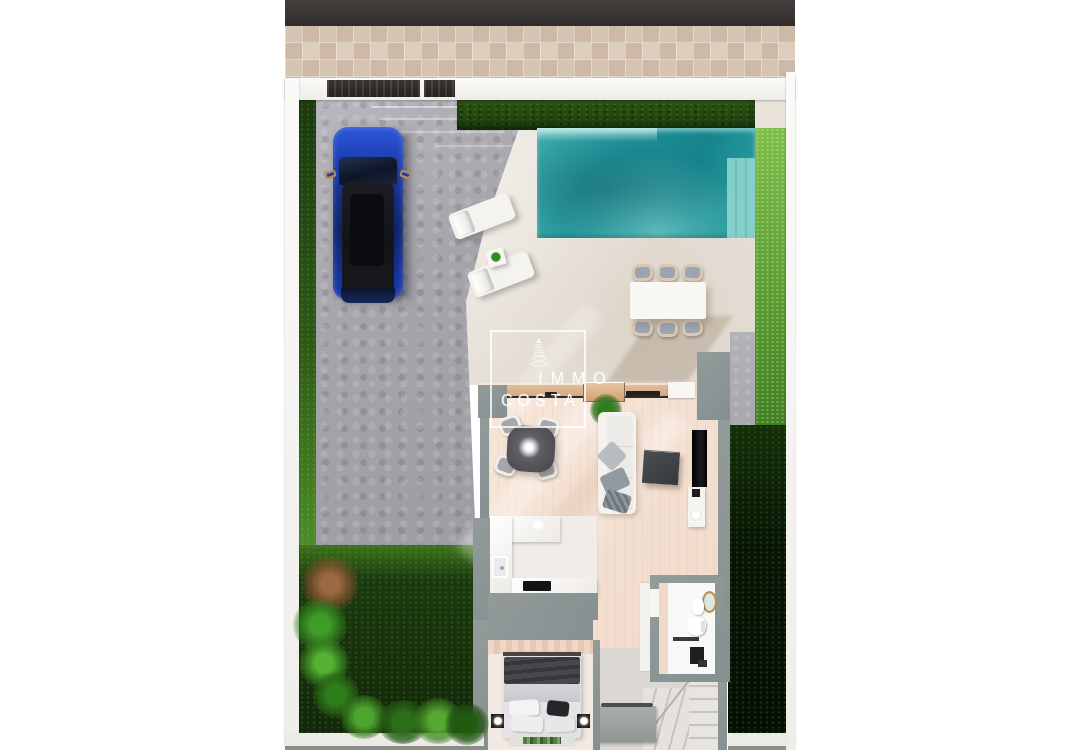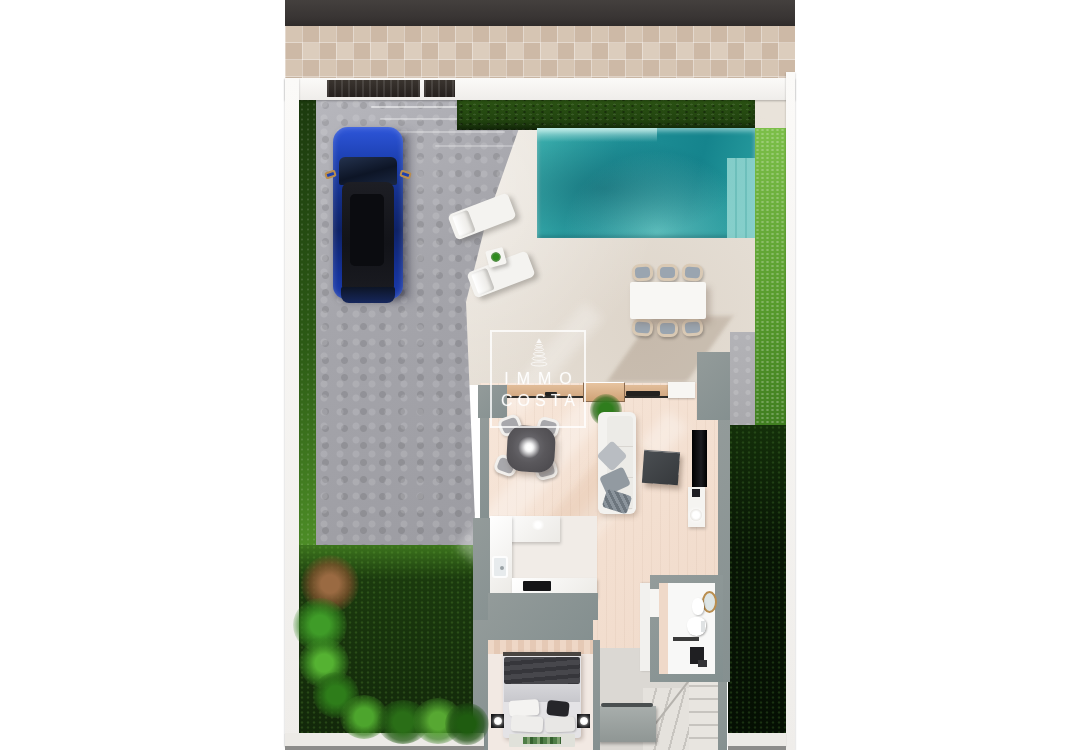--- a/index.html
+++ b/index.html
@@ -213,21 +213,21 @@
   .seam{position:absolute;left:78px;top:8px;width:2px;height:80px;background:#b5b2ad;transform:rotate(38deg);}
 
   .wardrobe{left:355px;top:583px;width:11px;height:88px;background:#f2f1ee;box-shadow:1px 0 2px rgba(0,0,0,.2);}
 
   
   .wm{left:205px;top:330px;width:96px;height:98px;border:2px solid rgba(255,255,255,.78);
       box-sizing:border-box;z-index:50;}
   .wm-tower{position:absolute;left:36px;top:4px;width:22px;height:34px;opacity:.88;}
   .wm-line{position:absolute;width:100%;text-align:center;color:rgba(255,255,255,.93);
       font-size:16px;font-weight:400;text-shadow:0 0 2px rgba(255,255,255,.3);}
-  .wm-l1{top:38px;letter-spacing:8px;text-indent:8px;}
+  .wm-l1{top:38px;letter-spacing:8px;text-indent:8px;margin-left:34px;}
   .wm-l2{top:60px;letter-spacing:5px;text-indent:5px;}
 </style>
 </head>
 <body>
 
 <div class="canvas">
  <div class="scene">
 
   <div class="abs road"></div>
   <div class="abs sidewalk"></div>

